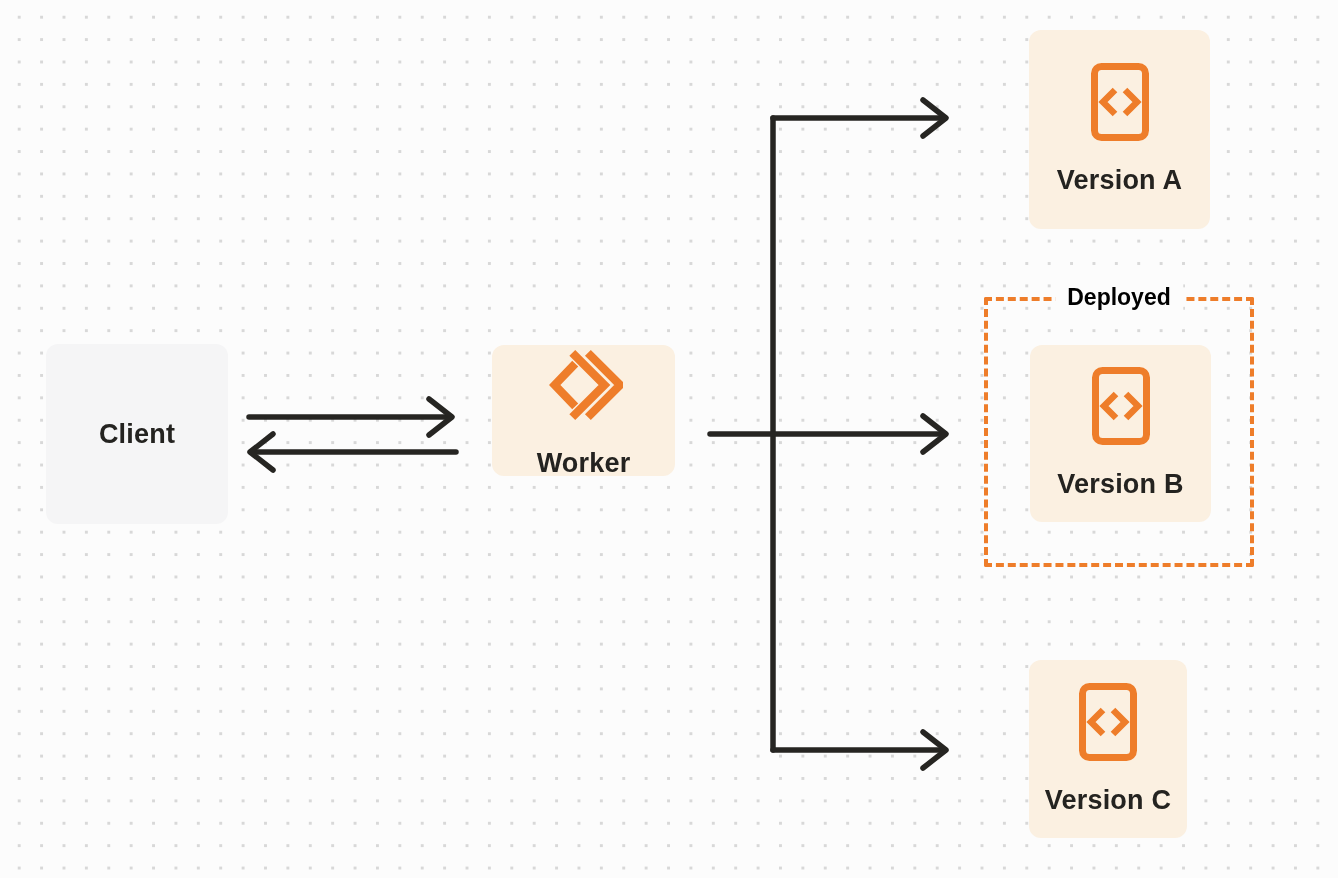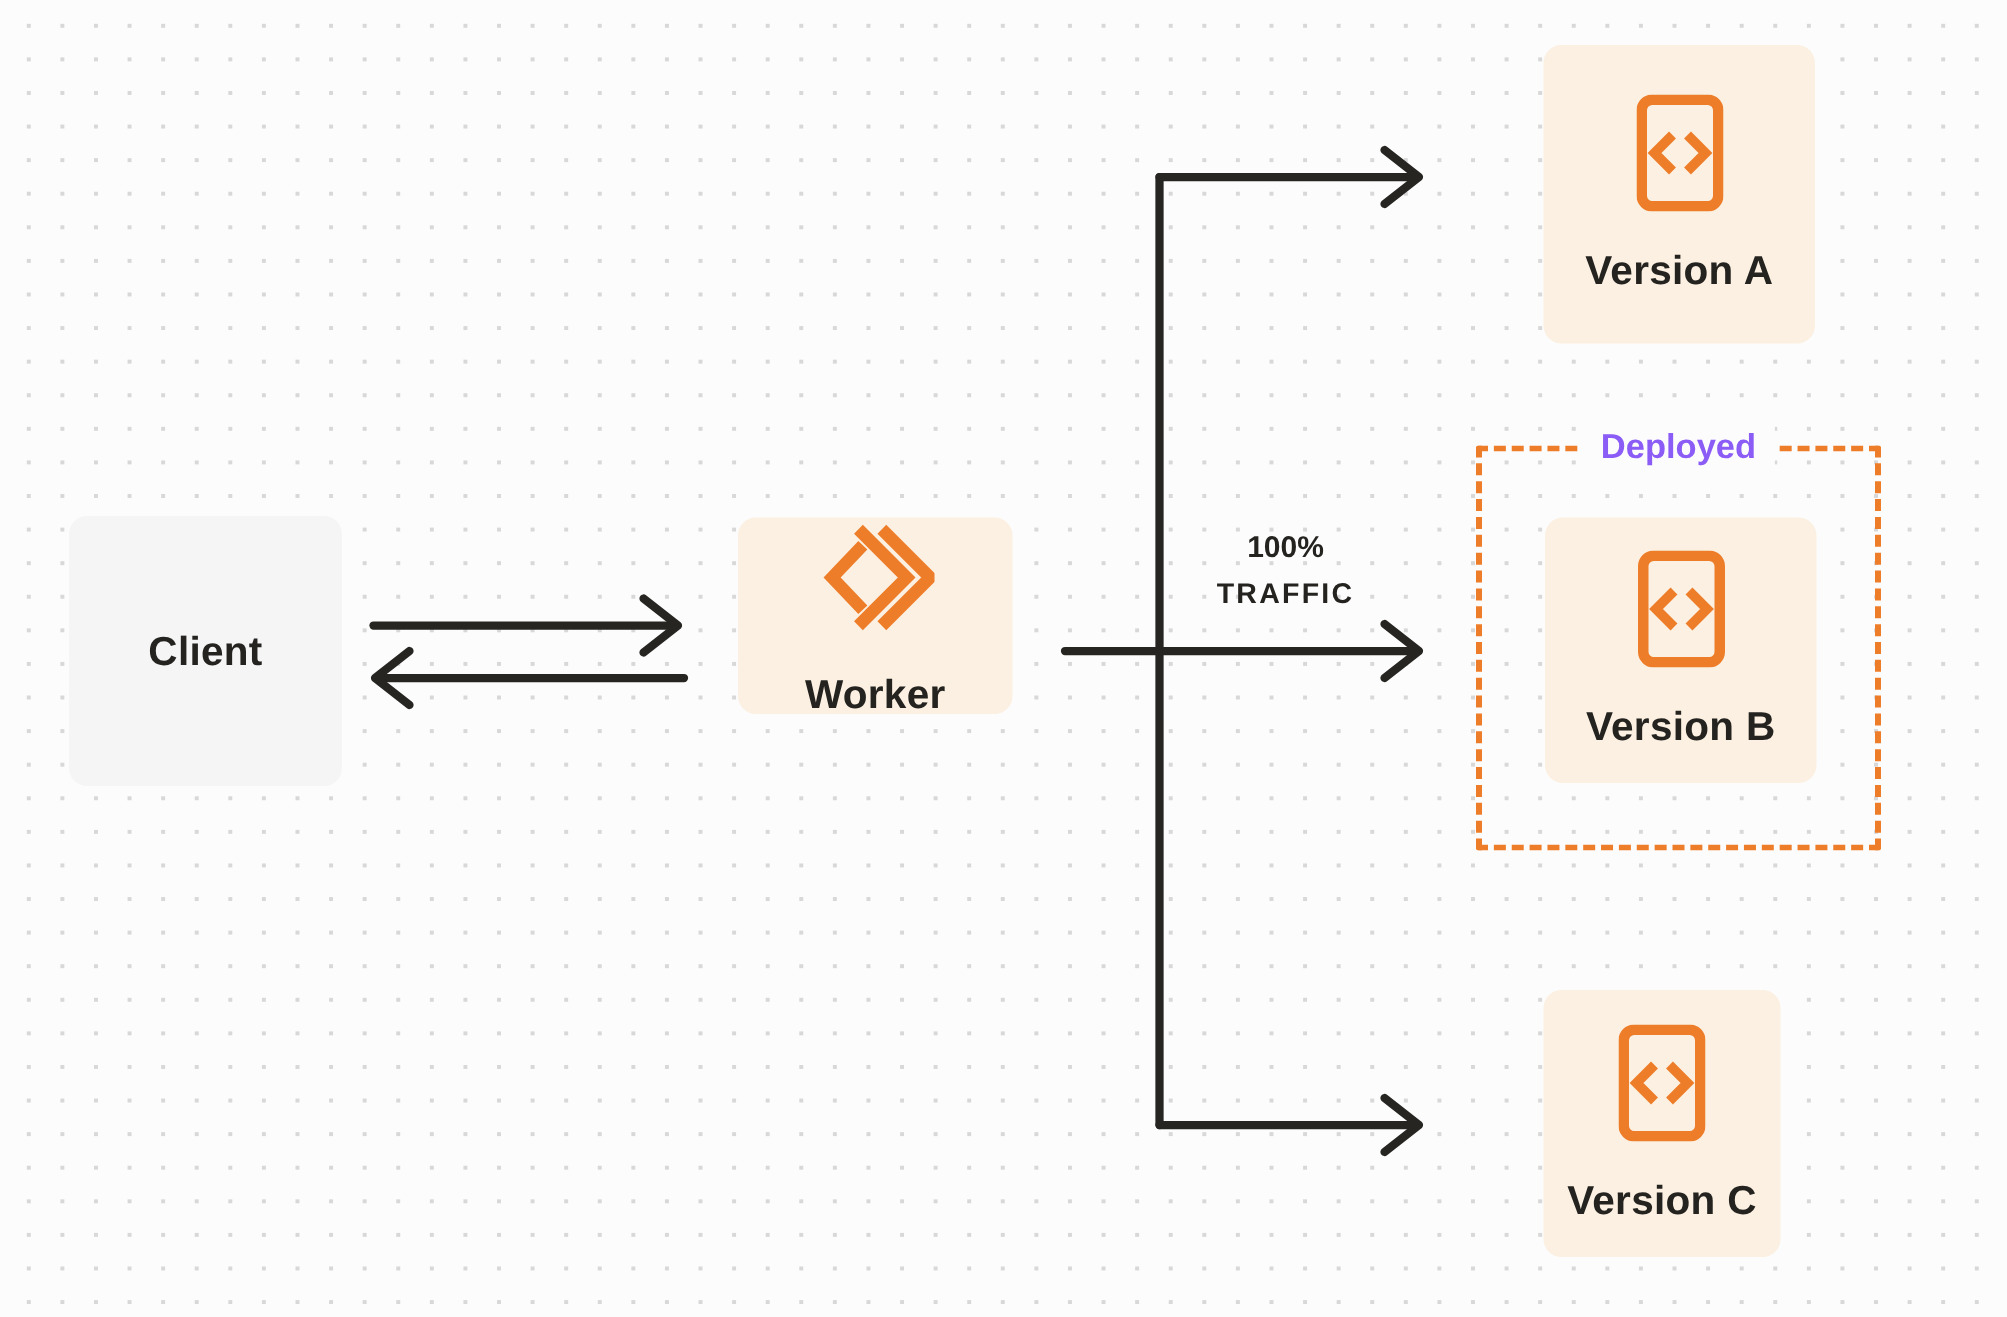--- a/index.html
+++ b/index.html
@@ -55,21 +55,21 @@
   }
   #deployed-label {
     position: absolute;
     top: -17px;
     left: 50%;
     transform: translateX(-50%);
     background: #fcfcfc;
     padding: 0 12px;
     font-size: 23px;
     font-weight: 700;
-    color: #8b5cf6;
+    color: #000000;
     white-space: nowrap;
   }
 
   #traffic-label {
     position: absolute;
     left: 770px;
     top: 350px;
     width: 174px;
     text-align: center;
     font-weight: 700;
@@ -144,24 +144,20 @@
         <g stroke="#ee7d2a" stroke-width="8.5" fill="none" stroke-linecap="butt" stroke-linejoin="miter">
           <polyline points="31,18 10,40 31,62"></polyline>
           <polyline points="28,7 61,40 28,73"></polyline>
           <polyline points="44,7 77,40 44,73"></polyline>
         </g>
       </svg>
     </div>
     <div class="card-label">Worker</div>
   </div>
 
-  <div id="traffic-label">
-    <span class="t-line1">100%</span>
-    <span class="t-line2">TRAFFIC</span>
-  </div>
 
   <div id="version-a-card" class="card card-cream">
     <div class="icon-wrap">
       <svg width="58" height="78" viewBox="0 0 58 78" xmlns="http://www.w3.org/2000/svg">
         <rect x="3.5" y="3.5" width="51" height="71" rx="7" stroke="#ee7d2a" stroke-width="7" fill="none"></rect>
         <g stroke="#ee7d2a" stroke-width="6.5" fill="none" stroke-linecap="butt" stroke-linejoin="miter">
           <polyline points="24,27 12,39 24,51"></polyline>
           <polyline points="34,27 46,39 34,51"></polyline>
         </g>
       </svg>

